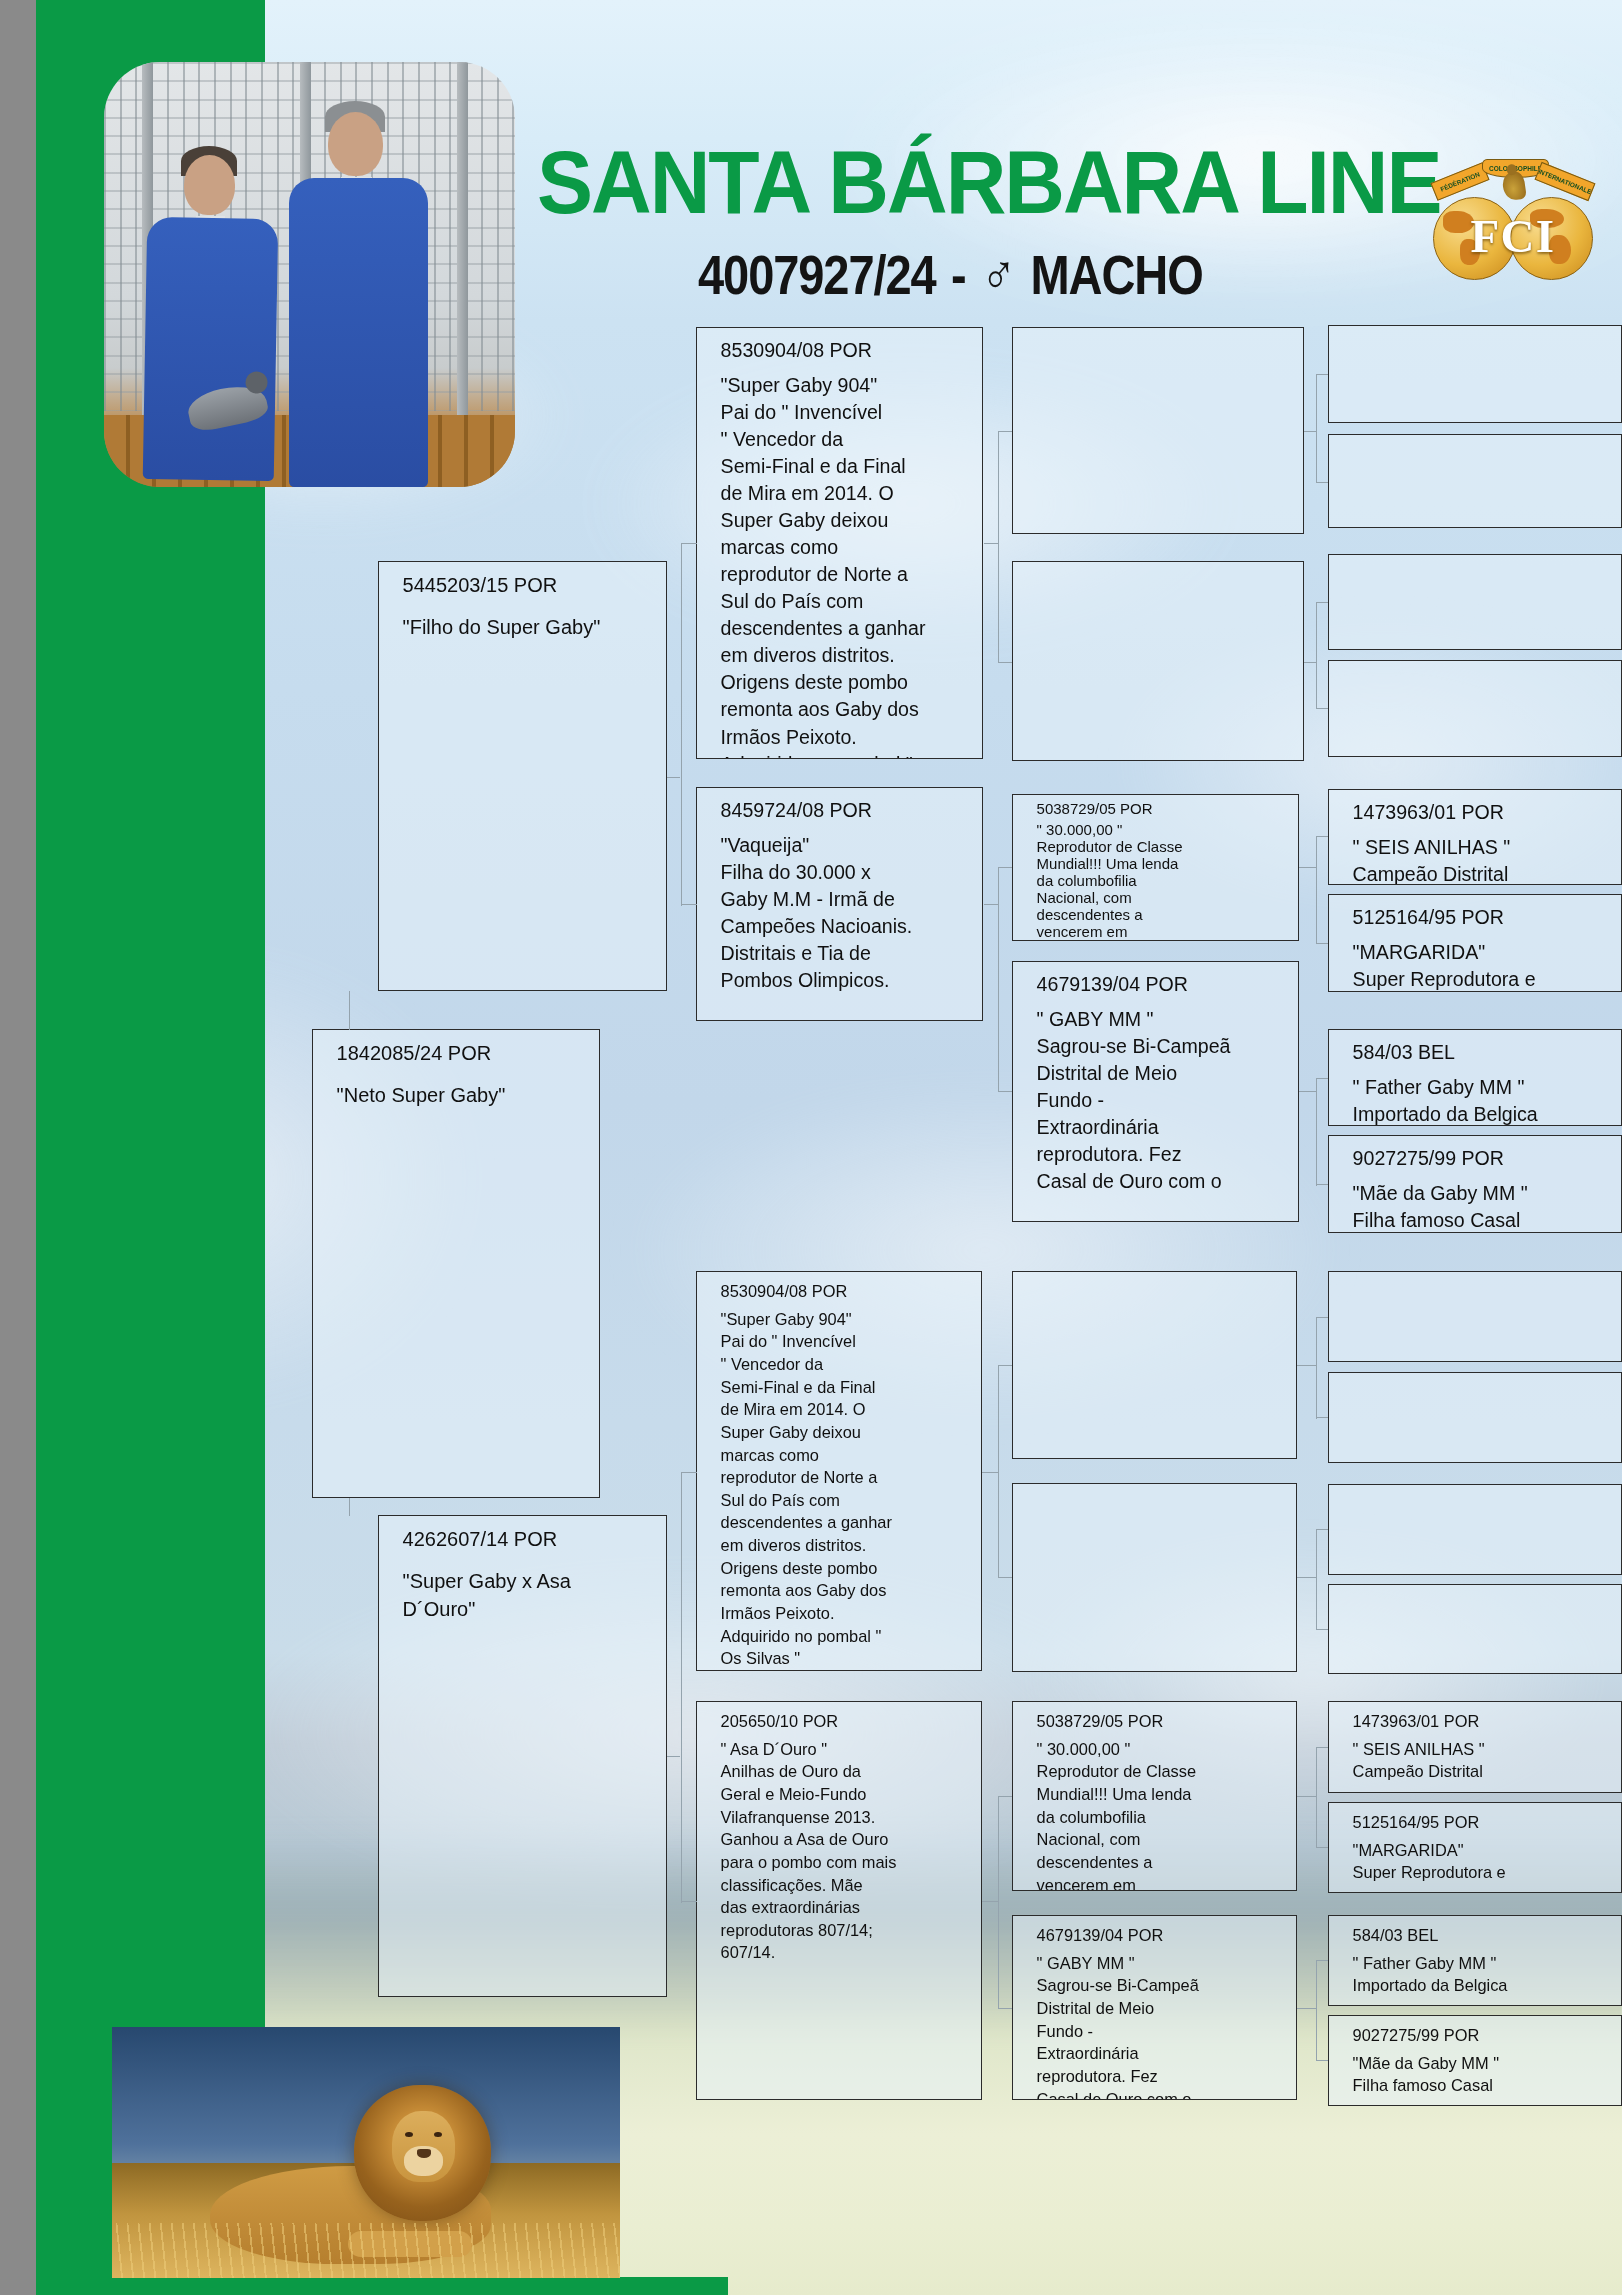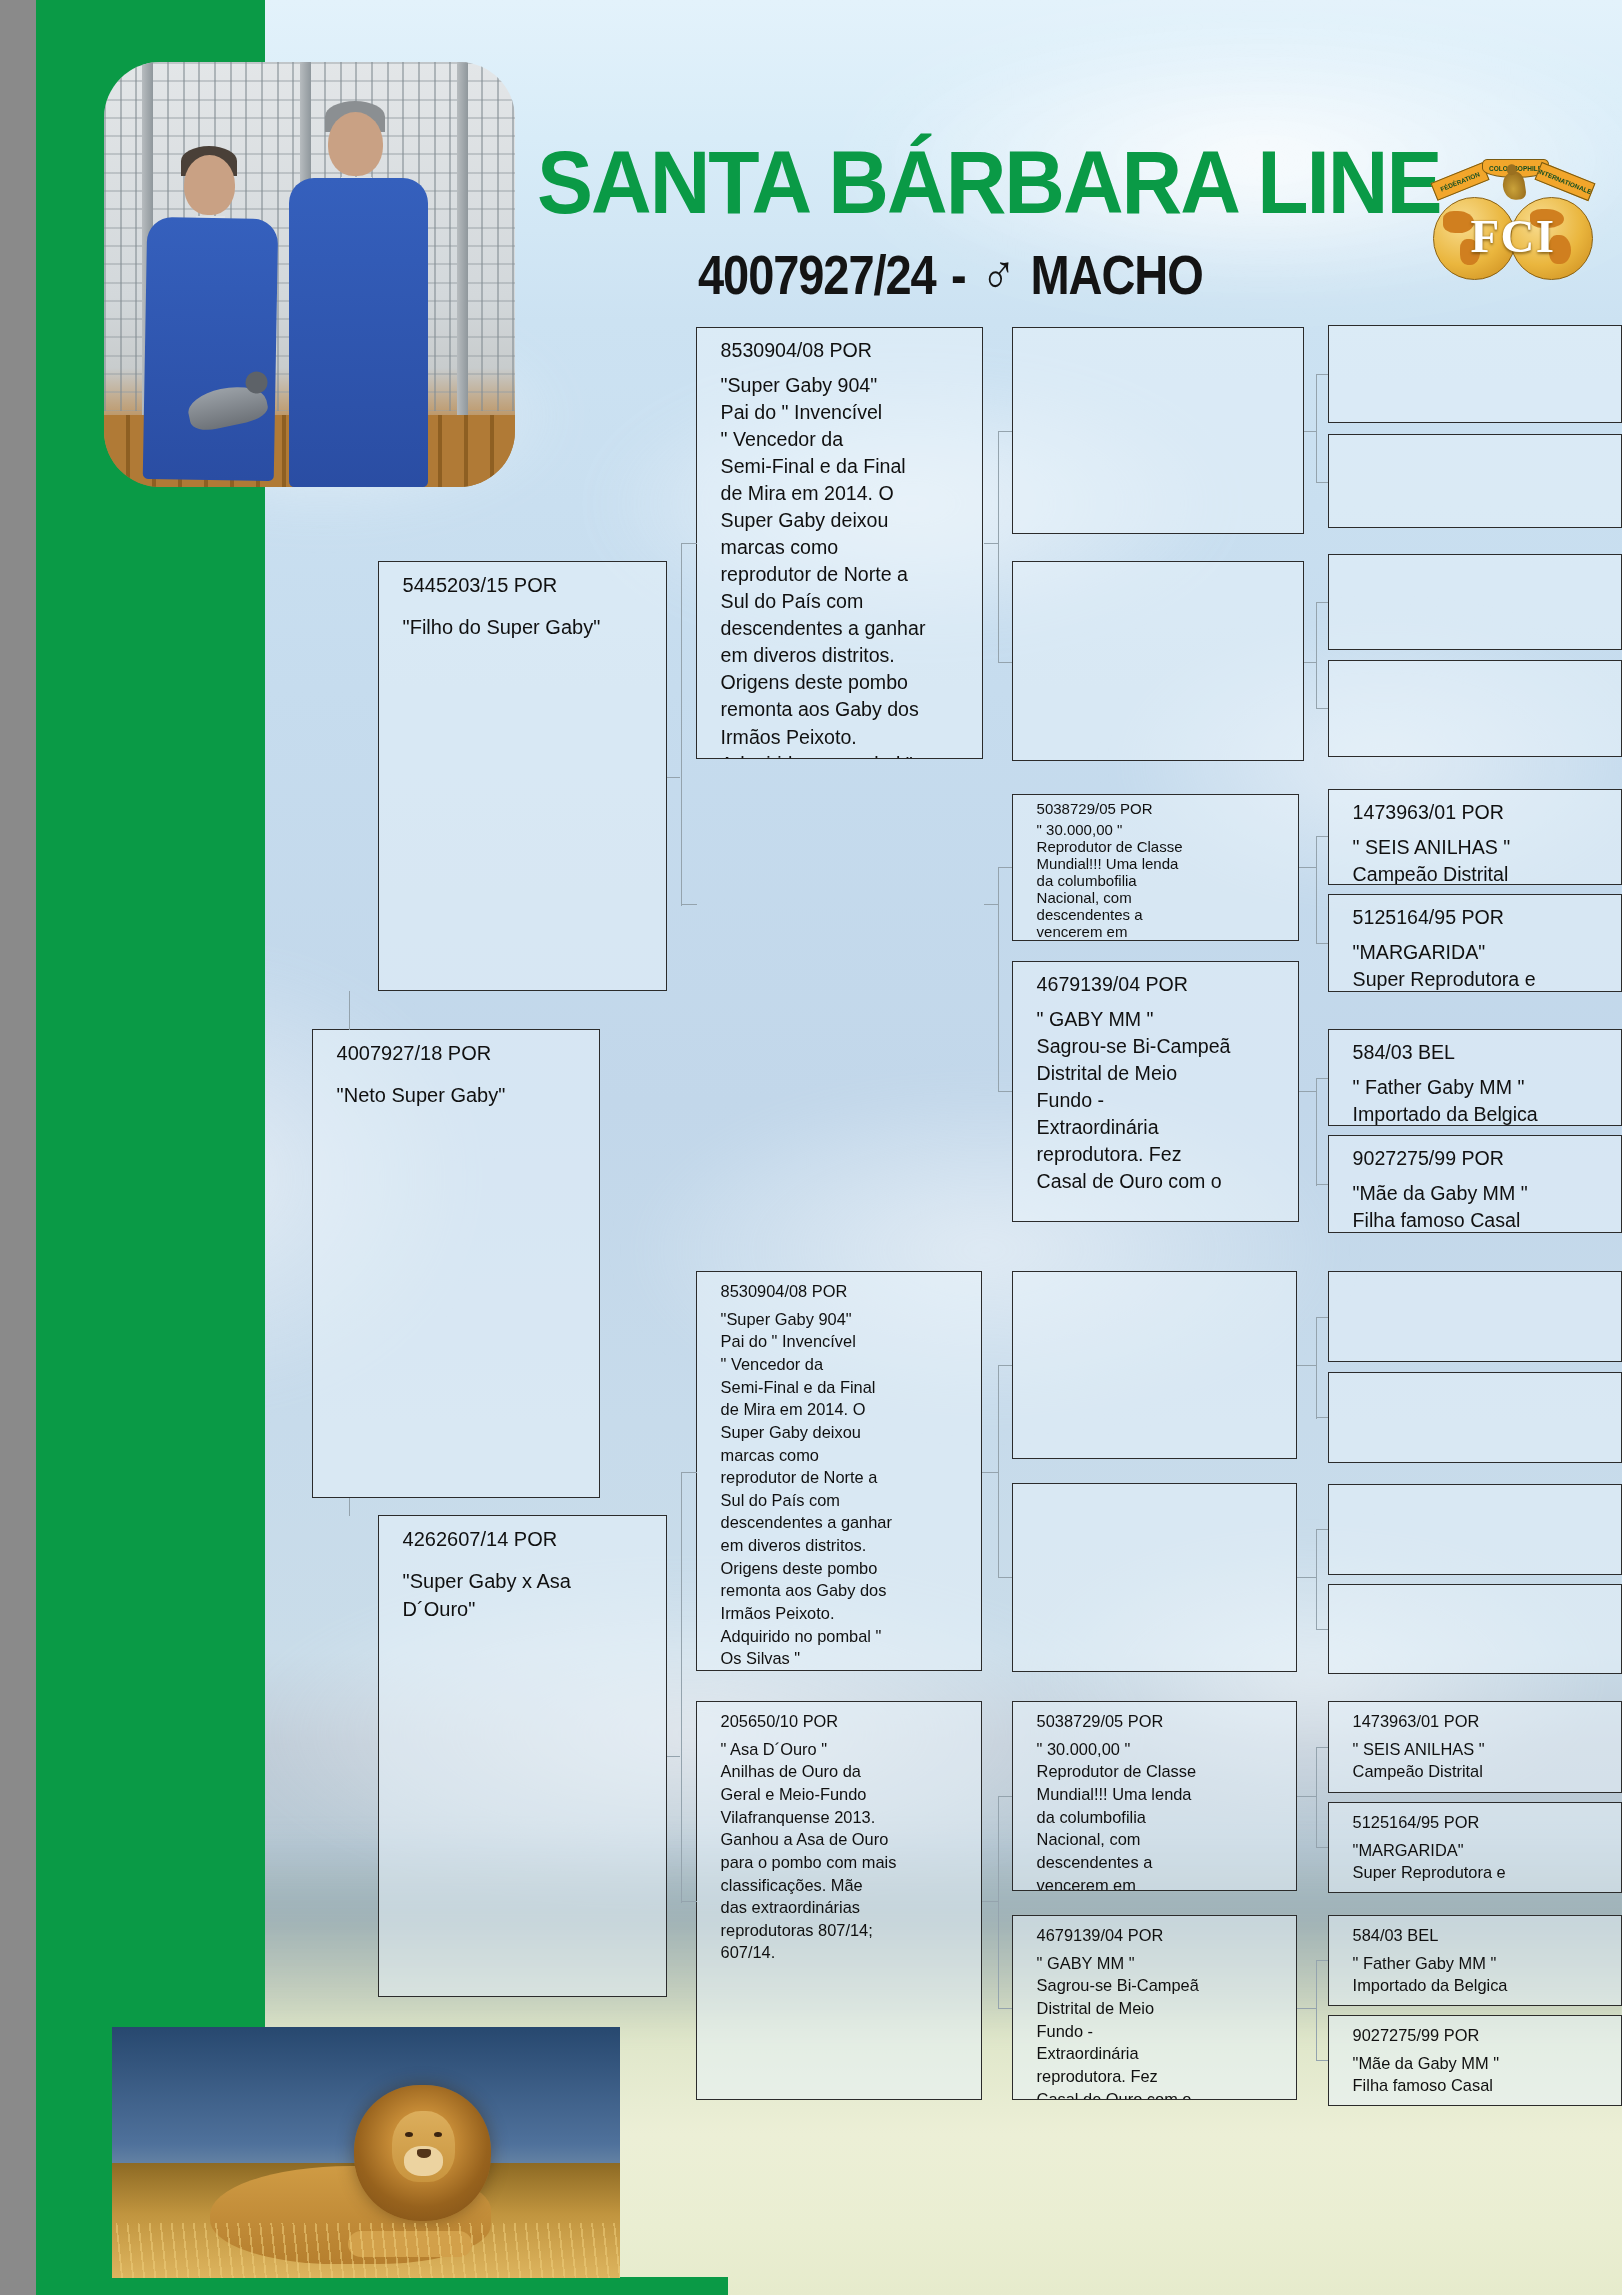--- a/index.html
+++ b/index.html
@@ -156,21 +156,21 @@
     </div>
     <div class="fci-globe" style="right:1.3px">
       <div class="cont" style="left:19.6px;top:10.5px;width:34px;height:19.6px"></div>
       <div class="cont" style="left:38px;top:37px;width:22px;height:29px"></div>
     </div>
     <div id="fci-mono">FCI</div>
   </div>
 
   <div id="pedigree" style="position:absolute;inset:0">
       <div class="pbox g2" style="left: 276px; top: 1029px; width: 288px; height: 469px;">
-        <div class="pring">4007927/18 POR</div>
+        <div class="pring">1842085/24 POR</div>
         <div class="ptext">"Neto Super Gaby"</div>
       </div>
       <div class="pbox g2" style="left: 342px; top: 561px; width: 289px; height: 430px;">
         <div class="pring">5445203/15 POR</div>
         <div class="ptext">"Filho do Super Gaby"</div>
       </div>
       <div class="pbox g2" style="left: 342px; top: 1515px; width: 289px; height: 482px;">
         <div class="pring">4262607/14 POR</div>
         <div class="ptext">"Super Gaby x Asa
 D´Ouro"</div>
@@ -186,20 +186,29 @@
 marcas como
 reprodutor de Norte a
 Sul do País com
 descendentes a ganhar
 em diveros distritos.
 Origens deste pombo
 remonta aos Gaby dos
 Irmãos Peixoto.
 Adquirido no pombal "
 Os Silvas "</div>
+      </div>
+      <div class="pbox lg" style="left: 660px; top: 787px; width: 287px; height: 234px;">
+        <div class="pring">8459724/08 POR</div>
+        <div class="ptext">"Vaqueija"
+Filha do 30.000 x
+Gaby M.M - Irmã de
+Campeões Nacioanis.
+Distritais e Tia de
+Pombos Olimpicos.</div>
       </div>
       <div class="pbox sm" style="left: 660px; top: 1271px; width: 286px; height: 400px;">
         <div class="pring">8530904/08 POR</div>
         <div class="ptext">"Super Gaby 904"
 Pai do " Invencível
 " Vencedor da
 Semi-Final e da Final
 de Mira em 2014. O
 Super Gaby deixou
 marcas como

